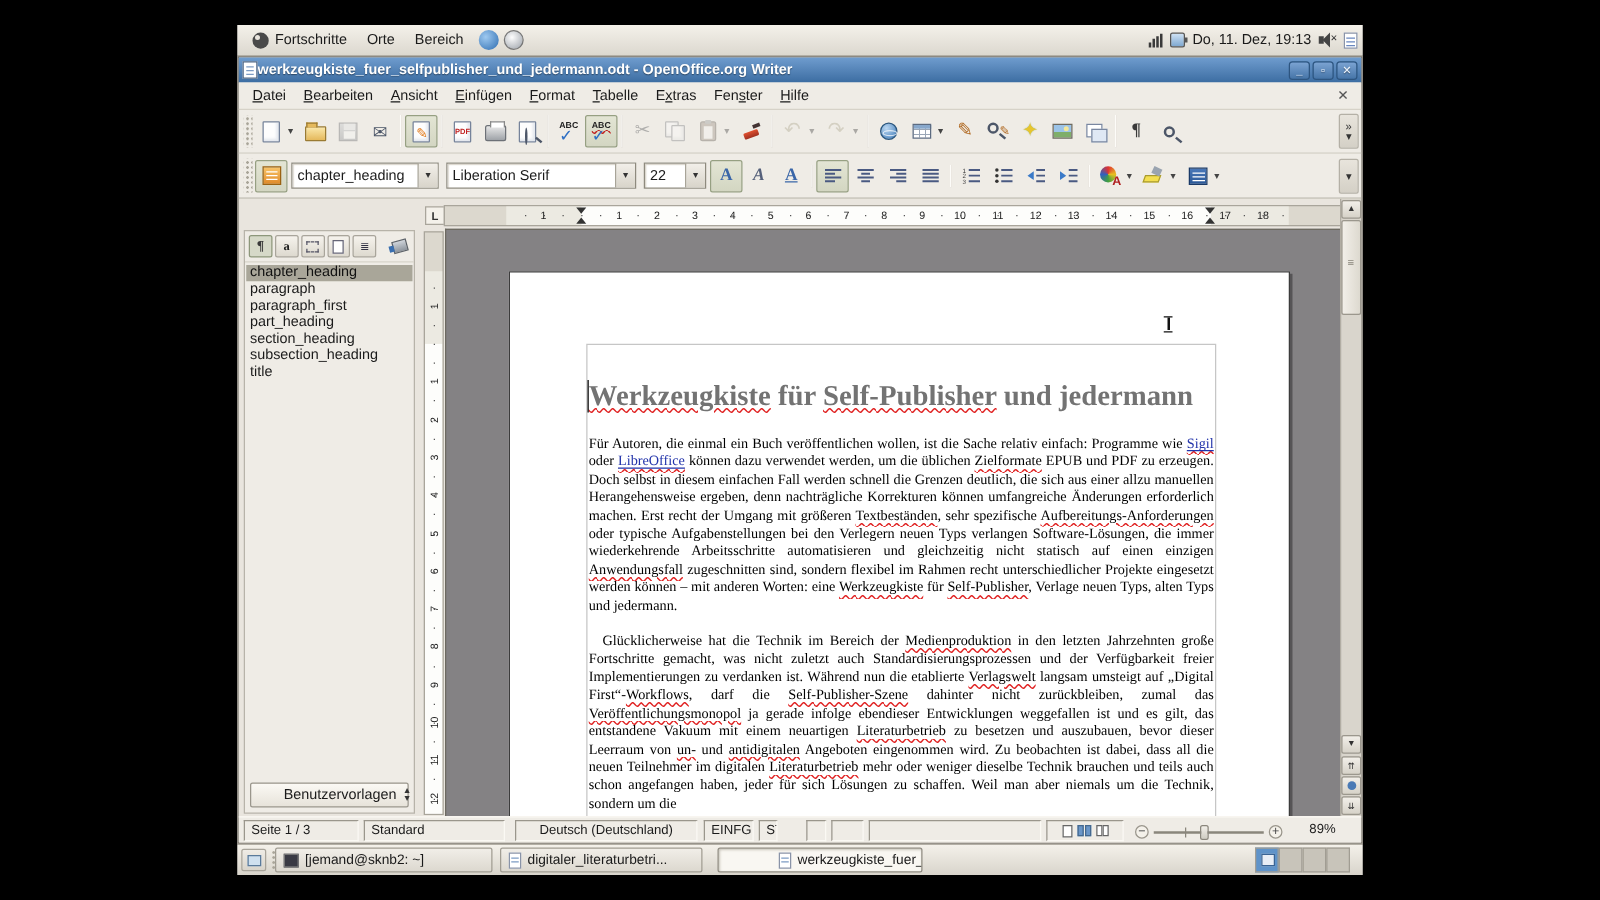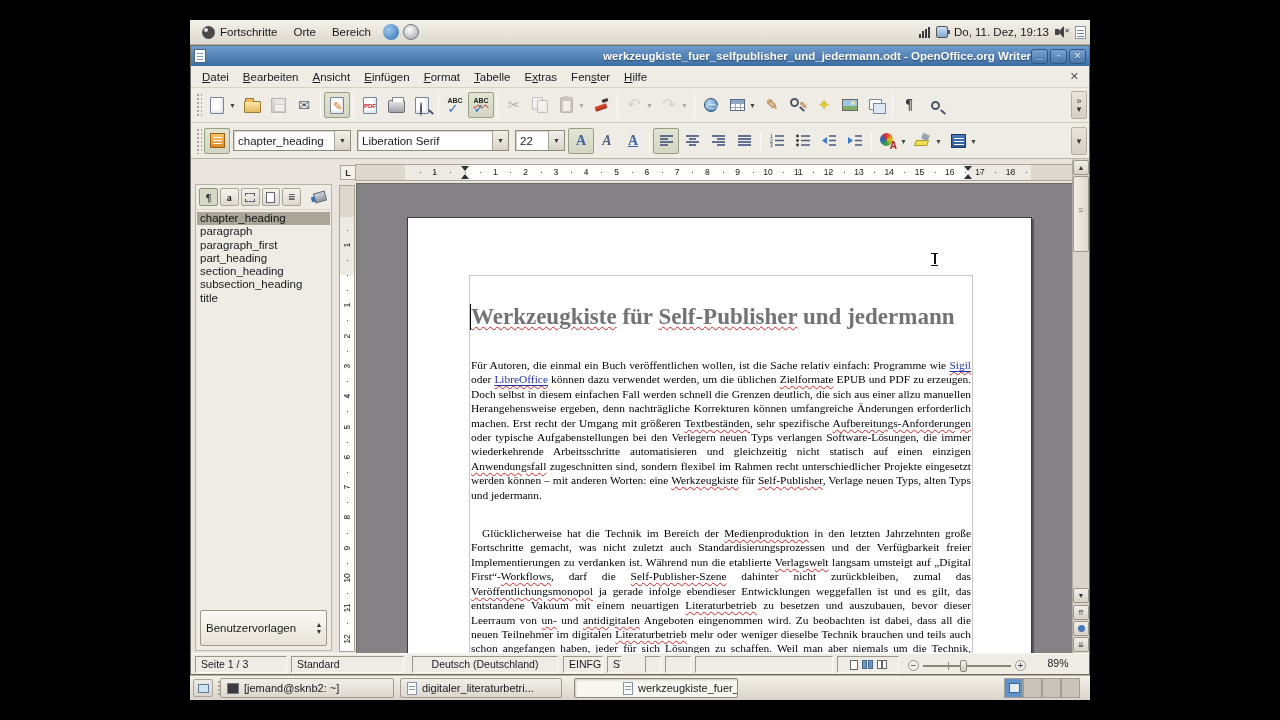--- a/index.html
+++ b/index.html
@@ -26,21 +26,21 @@
   .spk{position:relative;width:14px;height:12px;}
   .spk::before{content:"";position:absolute;left:0;top:3px;width:4px;height:6px;background:#444;}
   .spk::after{content:"";position:absolute;left:3px;top:0;border:6px solid transparent;border-right-color:#444;border-left:0;}
   .spk b{position:absolute;right:-1px;top:1px;color:#333;font-size:7px;font-weight:700;}
   .note-ic{width:11px;height:13px;background:#fff;border:1px solid #8a94a8;position:relative;}
   .note-ic::after{content:"";position:absolute;left:1px;top:3px;width:7px;height:1px;background:#6a88c0;box-shadow:0 3px 0 #6a88c0,0 6px 0 #6a88c0;}
 
   
   .window{position:absolute;left:0;top:25px;width:900px;height:630px;background:#efece6;border:1px solid #6f6b61;display:flex;flex-direction:column;}
   .titlebar{height:20px;background:linear-gradient(#6f9cce,#3c6da2);display:flex;align-items:center;padding:0 3px;color:#fff;font-weight:700;font-size:11.5px;text-shadow:0 1px 1px rgba(0,0,0,.45);}
-  .title-text{flex:1;text-align:right;white-space:nowrap;overflow:hidden;}
+  .title-text{flex:1;text-align:left;white-space:nowrap;overflow:hidden;}
   .doc-ic{width:12px;height:14px;background:#fff;border:1px solid #4c6584;position:relative;flex:0 0 auto;}
   .doc-ic::after{content:"";position:absolute;left:2px;top:3px;width:6px;height:1px;background:#7d9cc4;box-shadow:0 3px 0 #7d9cc4,0 6px 0 #7d9cc4;}
   .winbtns{display:flex;gap:2px;}
   .winbtn{width:17px;height:15px;border-radius:3px;background:linear-gradient(#7ba3d2,#4675a8);border:1px solid #2d5580;color:#eaf2fb;font-size:9px;line-height:13px;text-align:center;font-weight:700;}
 
   .menubar{height:22px;display:flex;align-items:center;padding:0 4px;background:#efece6;border-bottom:1px solid #d6d2c8;font-size:11.5px;}
   .menu-item{padding:3px 7px;}
   .menu-item u{text-decoration:underline;}
   .menu-close{margin-left:auto;color:#555;font-size:11px;padding:0 6px;}
 
@@ -111,21 +111,21 @@
   .stab{width:19px;height:18px;border:1px solid #a9a59b;border-radius:2px;background:linear-gradient(#f6f3ed,#ddd9cf);display:flex;align-items:center;justify-content:center;font-size:10px;}
   .stab.pressed{background:#d6d9c8;border-color:#8d977b;}
   .stab .mini-page{width:9px;height:11px;background:#fff;border:1px solid #667;}
   .stab .dash-box{width:10px;height:9px;border:1px dashed #556;}
   .paintcan{width:12px;height:10px;background:linear-gradient(#cfd4da,#8d949c);border:1px solid #5c6269;position:relative;transform:rotate(-15deg);margin-left:2px;}
   .paintcan::after{content:"";position:absolute;left:-4px;top:2px;width:4px;height:5px;background:#3a6fb0;}
   .style-list{flex:1;padding:2px 1px;font-size:11.5px;overflow:hidden;}
   .style-item{padding:0 3px;line-height:13.3px;white-space:nowrap;}
   .style-item.selected{background:#a9a699;color:#111;}
   .stylist-bottom{padding:3px 4px 4px;}
-  .filter-combo{height:36px;border:1px solid #9a968c;background:linear-gradient(#fbf9f4,#e7e3da);display:flex;align-items:center;border-radius:2px;}
+  .filter-combo{height:20px;border:1px solid #9a968c;background:linear-gradient(#fbf9f4,#e7e3da);display:flex;align-items:center;border-radius:2px;padding-left:21px;}
   .filter-combo .cval{flex:1;padding:0 5px;font-size:11.5px;}
   .filter-combo .spin{width:14px;font-size:7px;line-height:7px;text-align:center;color:#333;}
 
   
   .corner{position:absolute;left:149px;top:6px;width:16px;height:15px;background:#f4f1ea;border:1px solid #a9a59b;font-size:9px;font-weight:700;color:#333;display:flex;align-items:center;justify-content:center;}
   .hruler{position:absolute;left:164px;top:5px;height:17px;width:718px;background:#dcd8ce;border:1px solid #a9a59b;overflow:hidden;}
   .hruler .zone{position:absolute;top:0;height:100%;}
   .hruler .num{position:absolute;top:2px;font-size:8.5px;color:#222;transform:translateX(-50%);}
   .hruler .dot{position:absolute;top:7px;width:1px;height:1px;background:#555;}
   .marker{position:absolute;width:0;height:0;}
@@ -135,21 +135,21 @@
   .vruler .zone{position:absolute;left:0;width:100%;}
   .vruler .num{position:absolute;left:2px;font-size:8.5px;color:#222;transform:rotate(-90deg);transform-origin:center;width:10px;text-align:center;}
   .vruler .dot{position:absolute;left:7px;width:1px;height:1px;background:#555;}
 
   
   .canvas{position:absolute;left:165px;top:24px;width:718px;bottom:0;background:#848284;overflow:hidden;border-top:1px solid #6d6a61;border-left:1px solid #6d6a61;}
   .page{position:absolute;left:50px;top:33px;width:625px;height:980px;background:#fff;border:1px solid #3c3c3c;box-shadow:2px 2px 0 rgba(0,0,0,.35);}
   .textframe{position:absolute;left:61px;top:57px;width:504px;height:860px;border:1px solid #c6c6c6;padding:24px 1px 0 1px;}
   .doc-title{font-family:"Liberation Serif","DejaVu Serif",serif;font-weight:700;font-size:23px;line-height:34px;color:#737373;position:relative;}
   .caret{position:absolute;left:-1px;top:4px;width:1px;height:26px;background:#000;}
-  .doc-par{font-family:"Liberation Serif","DejaVu Serif",serif;font-size:11.4px;line-height:14.4px;text-align:justify;color:#000;margin-top:24px;}
+  .doc-par{font-family:"Liberation Serif","DejaVu Serif",serif;font-size:11.4px;line-height:14.4px;text-align:justify;color:#000;margin-top:14px;}
   .doc-par.indent{text-indent:11px;}
   .msp{text-decoration:underline;text-decoration-style:wavy;text-decoration-color:#e02020;text-decoration-thickness:1px;text-underline-offset:2px;}
   .lnk{color:#2233aa;text-decoration:underline;}
   .ibeam{position:absolute;width:7px;height:13px;border-top:1.5px solid #111;border-bottom:1.5px solid #111;}
   .ibeam::after{content:"";position:absolute;left:3px;top:0;width:1.5px;height:10px;background:#111;}
 
   
   .vscroll{position:absolute;right:0;top:0;width:17px;bottom:0;background:#d9d5cc;border-left:1px solid #b1ada3;}
   .sbtn{position:absolute;left:0;width:16px;height:15px;background:linear-gradient(#f2efe9,#d6d2c8);border:1px solid #9b978d;border-radius:2px;font-size:7px;color:#333;display:flex;align-items:center;justify-content:center;}
   .sthumb{position:absolute;left:0;top:17px;width:16px;height:76px;background:linear-gradient(90deg,#f2efe9,#ddd9cf);border:1px solid #9b978d;border-radius:2px;}

